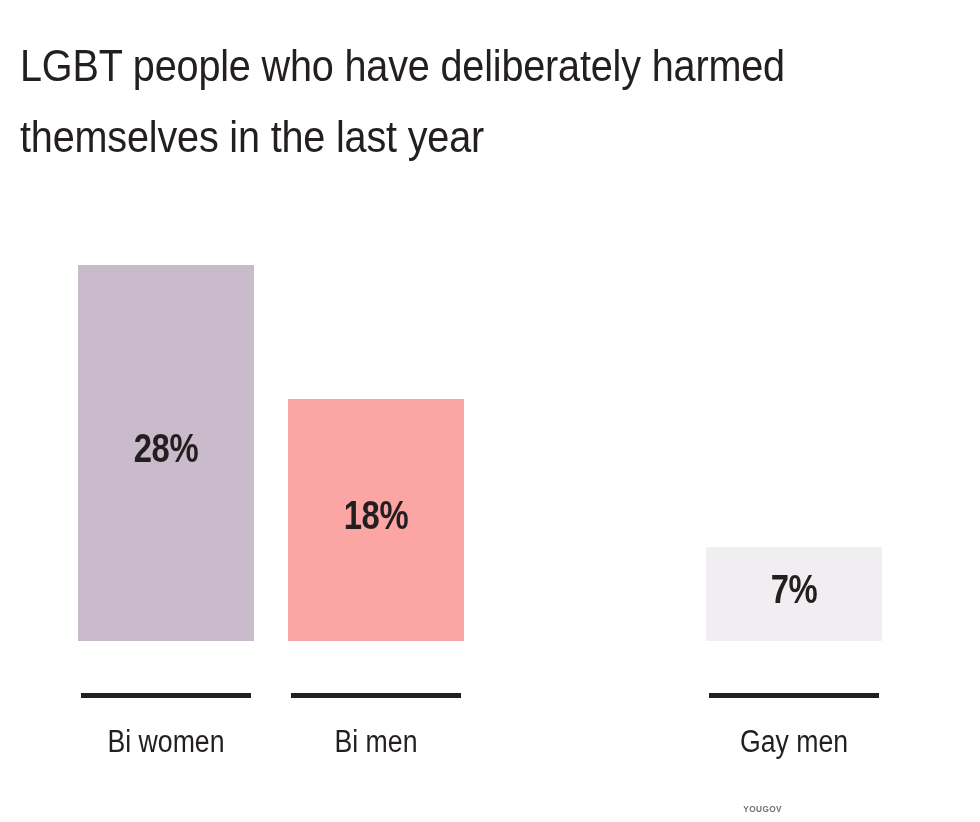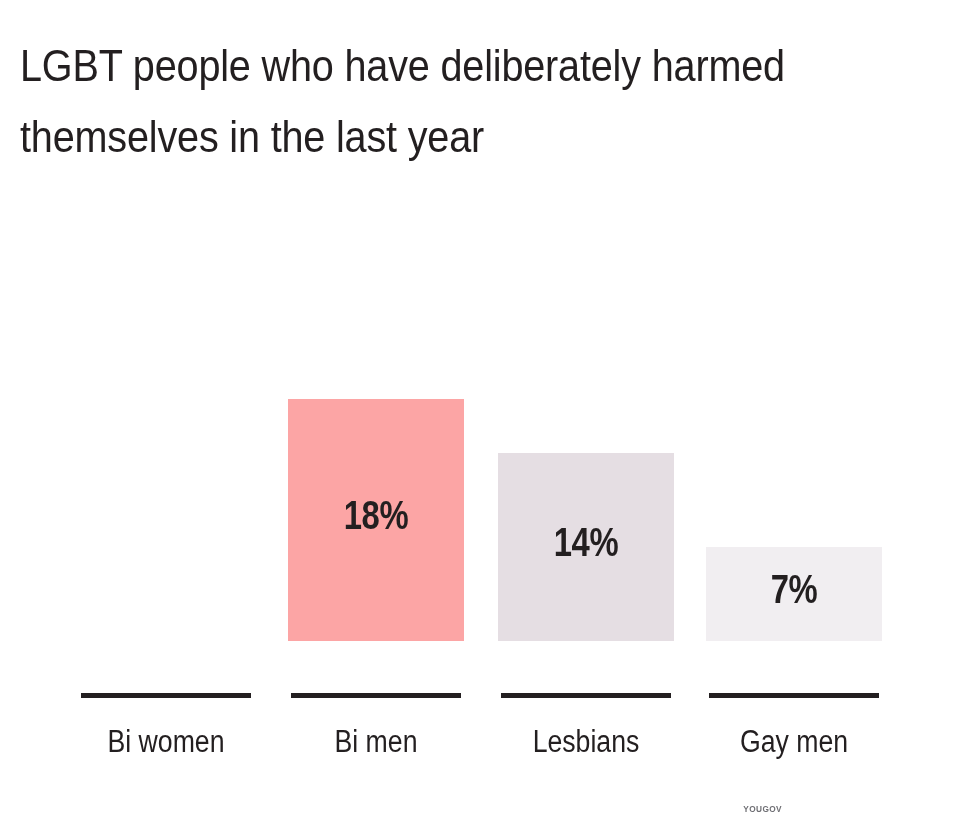--- a/index.html
+++ b/index.html
@@ -119,39 +119,35 @@
 </head>
 <body>
 
 <div id="figure">
 
   <div id="chart-title"><div>LGBT people who have deliberately harmed</div><div>themselves in the last year</div></div>
 
   <div id="plot-area">
 
     <div class="bar-group g0">
+      <div class="bar" style="height: 376px; background: rgb(201, 187, 203);">
+        <span class="bar-value" style="top: 161px;">28%</span>
+      </div>
       <div class="axis-rule"></div>
       <div class="cat-label">Bi women</div>
     </div>
 
     <div class="bar-group g1">
       <div class="bar" style="height: 242px; background: #fca5a5;">
         <span class="bar-value" style="top: 94px;">18%</span>
       </div>
       <div class="axis-rule"></div>
       <div class="cat-label">Bi men</div>
     </div>
 
-    <div class="bar-group g2">
-      <div class="bar" style="height: 188px; background: rgb(229, 222, 227);">
-        <span class="bar-value" style="top: 67px;">14%</span>
-      </div>
-      <div class="axis-rule"></div>
-      <div class="cat-label">Lesbians</div>
-    </div>
 
     <div class="bar-group g3">
       <div class="bar" style="height: 94px; background: rgb(241, 238, 241);">
         <span class="bar-value" style="top: 20px;">7%</span>
       </div>
       <div class="axis-rule"></div>
       <div class="cat-label">Gay men</div>
     </div>
 
   </div>

